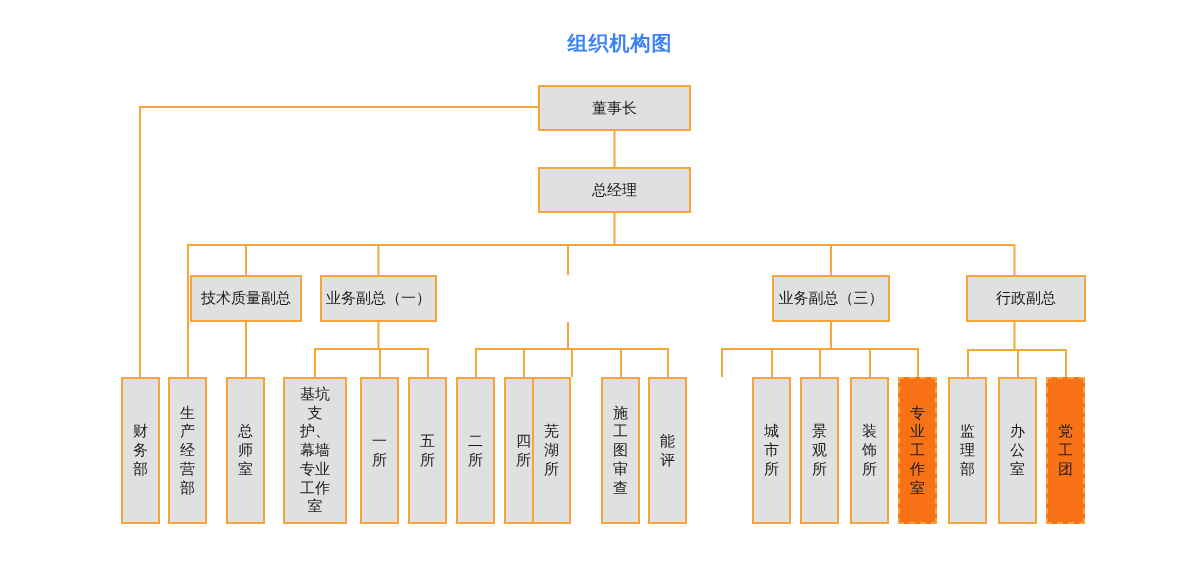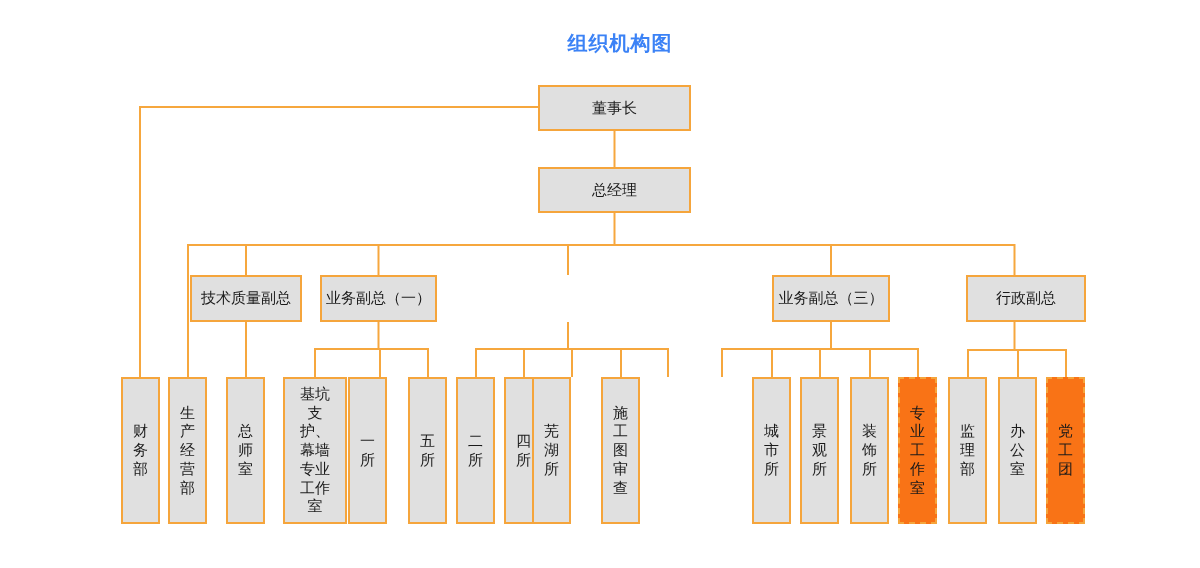--- a/index.html
+++ b/index.html
@@ -86,37 +86,40 @@
     </div>
   <div class="node dept" style="left:168px">
     <span class="txt">生产经营部</span>
     </div>
   <div class="node dept" style="left:226px">
     <span class="txt">总师室</span>
     </div>
   <div class="node dept wide" style="left:283px">
     <span class="txt">基坑支护、幕墙专业工作室</span>
     </div>
-  <div class="node dept" style="left:348px">
+  <div class="node dept" style="left:360px">
     <span class="txt">一所</span>
     </div>
   <div class="node dept" style="left:408px">
     <span class="txt">五所</span>
     </div>
   <div class="node dept" style="left:456px">
     <span class="txt">二所</span>
     </div>
   <div class="node dept" style="left:504px">
     <span class="txt">四所</span>
     </div>
   <div class="node dept" style="left:532px">
     <span class="txt">芜湖所</span>
     </div>
   <div class="node dept" style="left:601px">
     <span class="txt">施工图审查</span>
+    </div>
+  <div class="node dept" style="left:648px">
+    <span class="txt">能评</span>
     </div>
   <div class="node dept" style="left:752px">
     <span class="txt">城市所</span>
     </div>
   <div class="node dept" style="left:800px">
     <span class="txt">景观所</span>
     </div>
   <div class="node dept" style="left:850px">
     <span class="txt">装饰所</span>
     </div>

